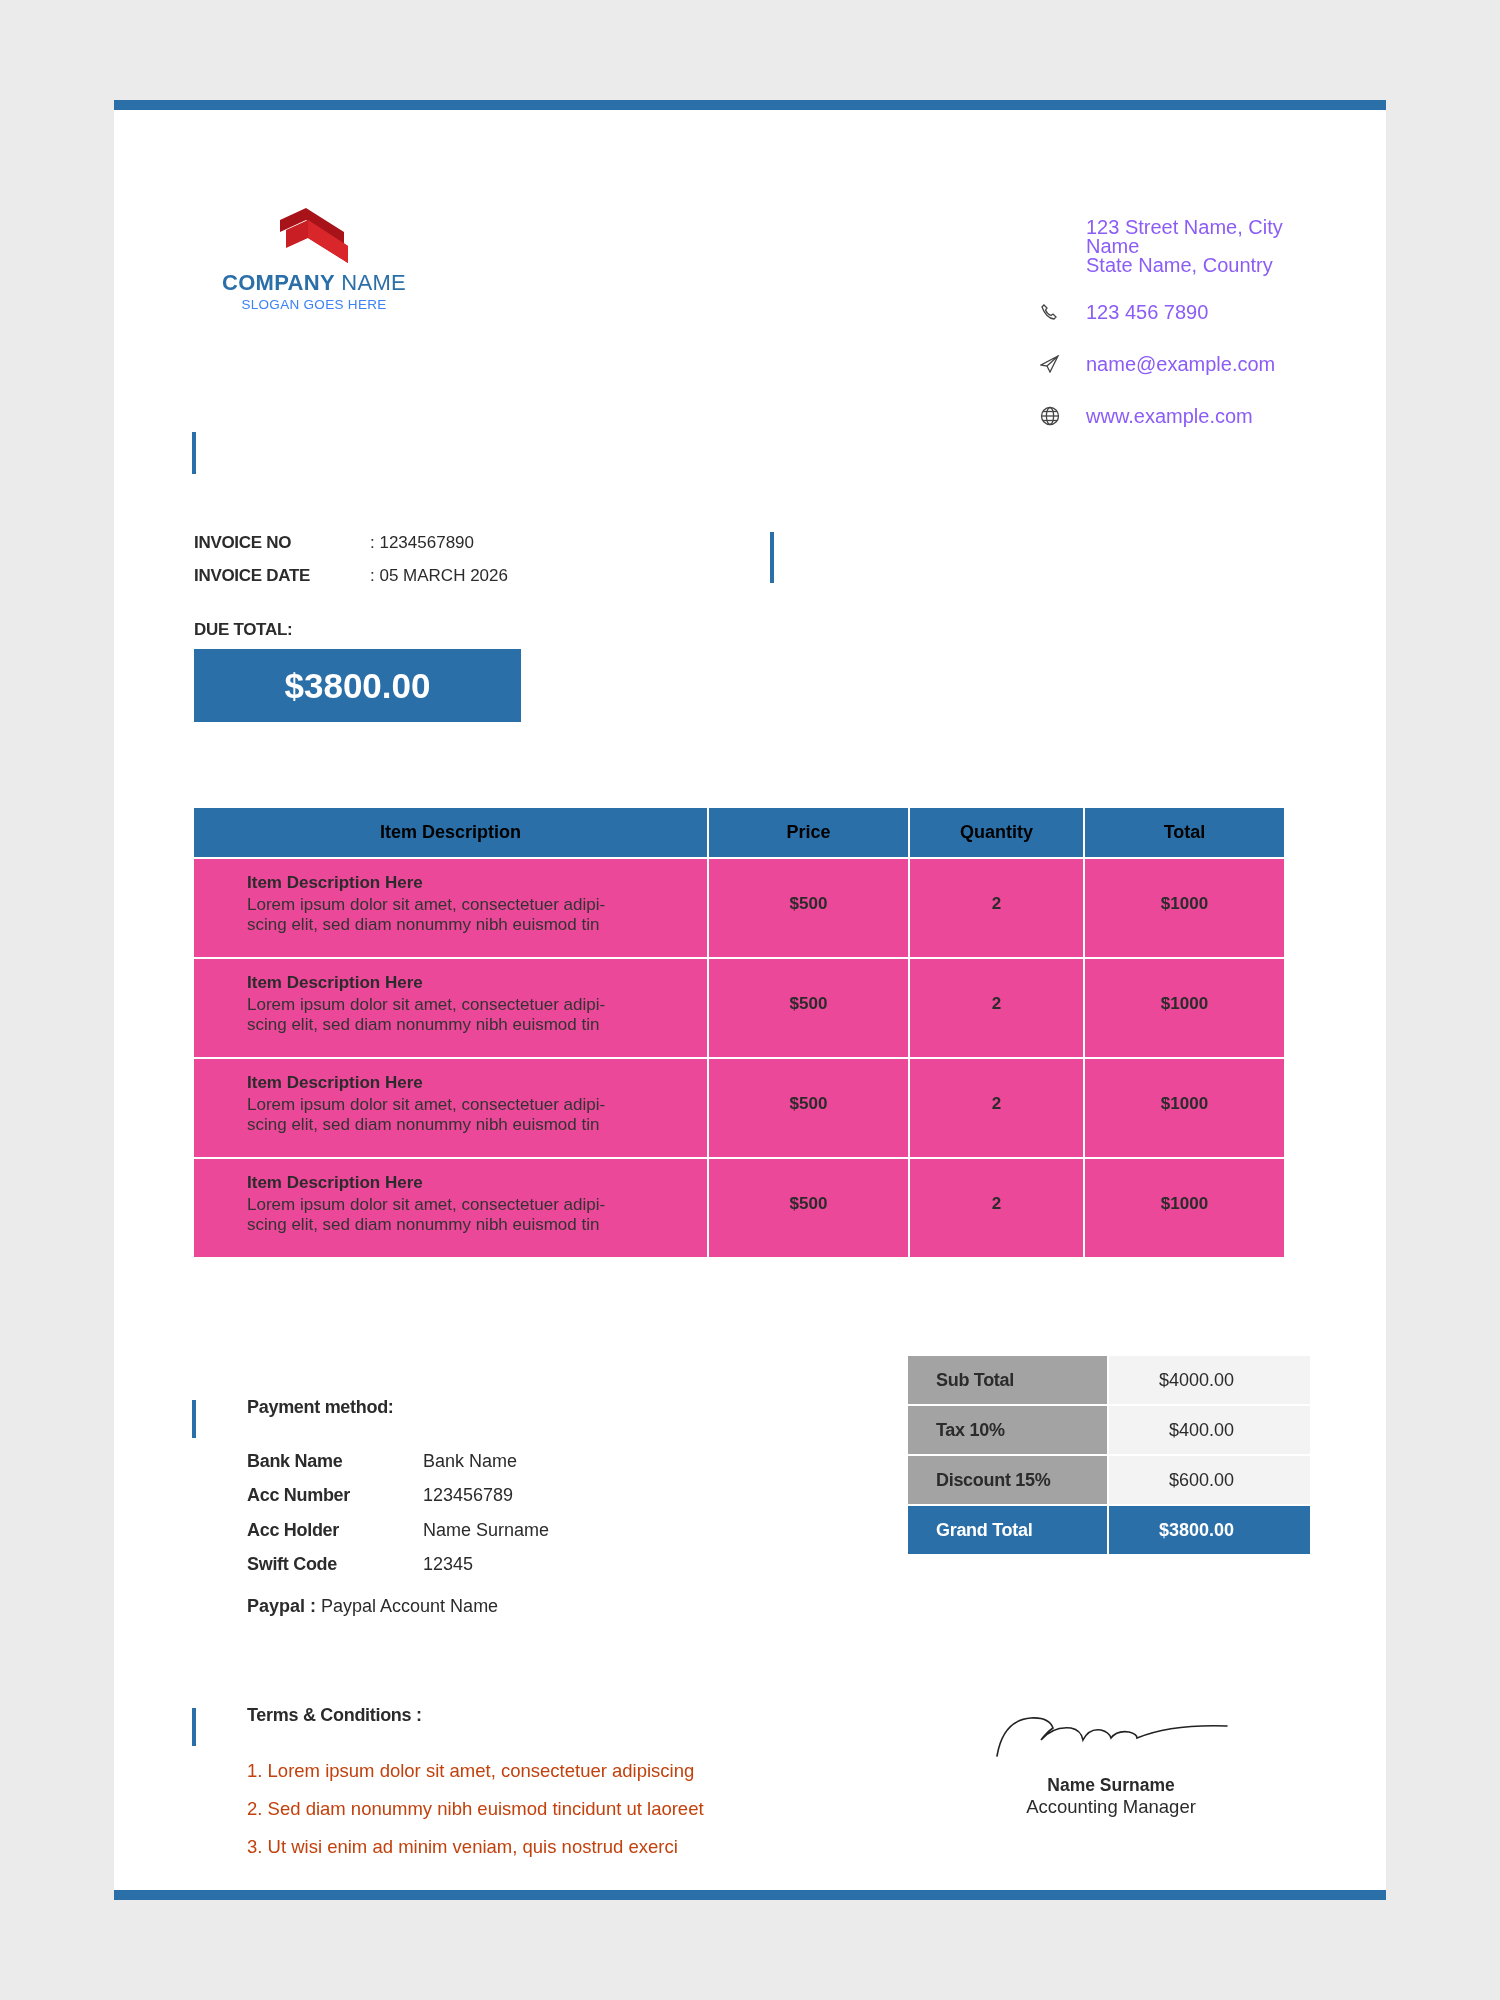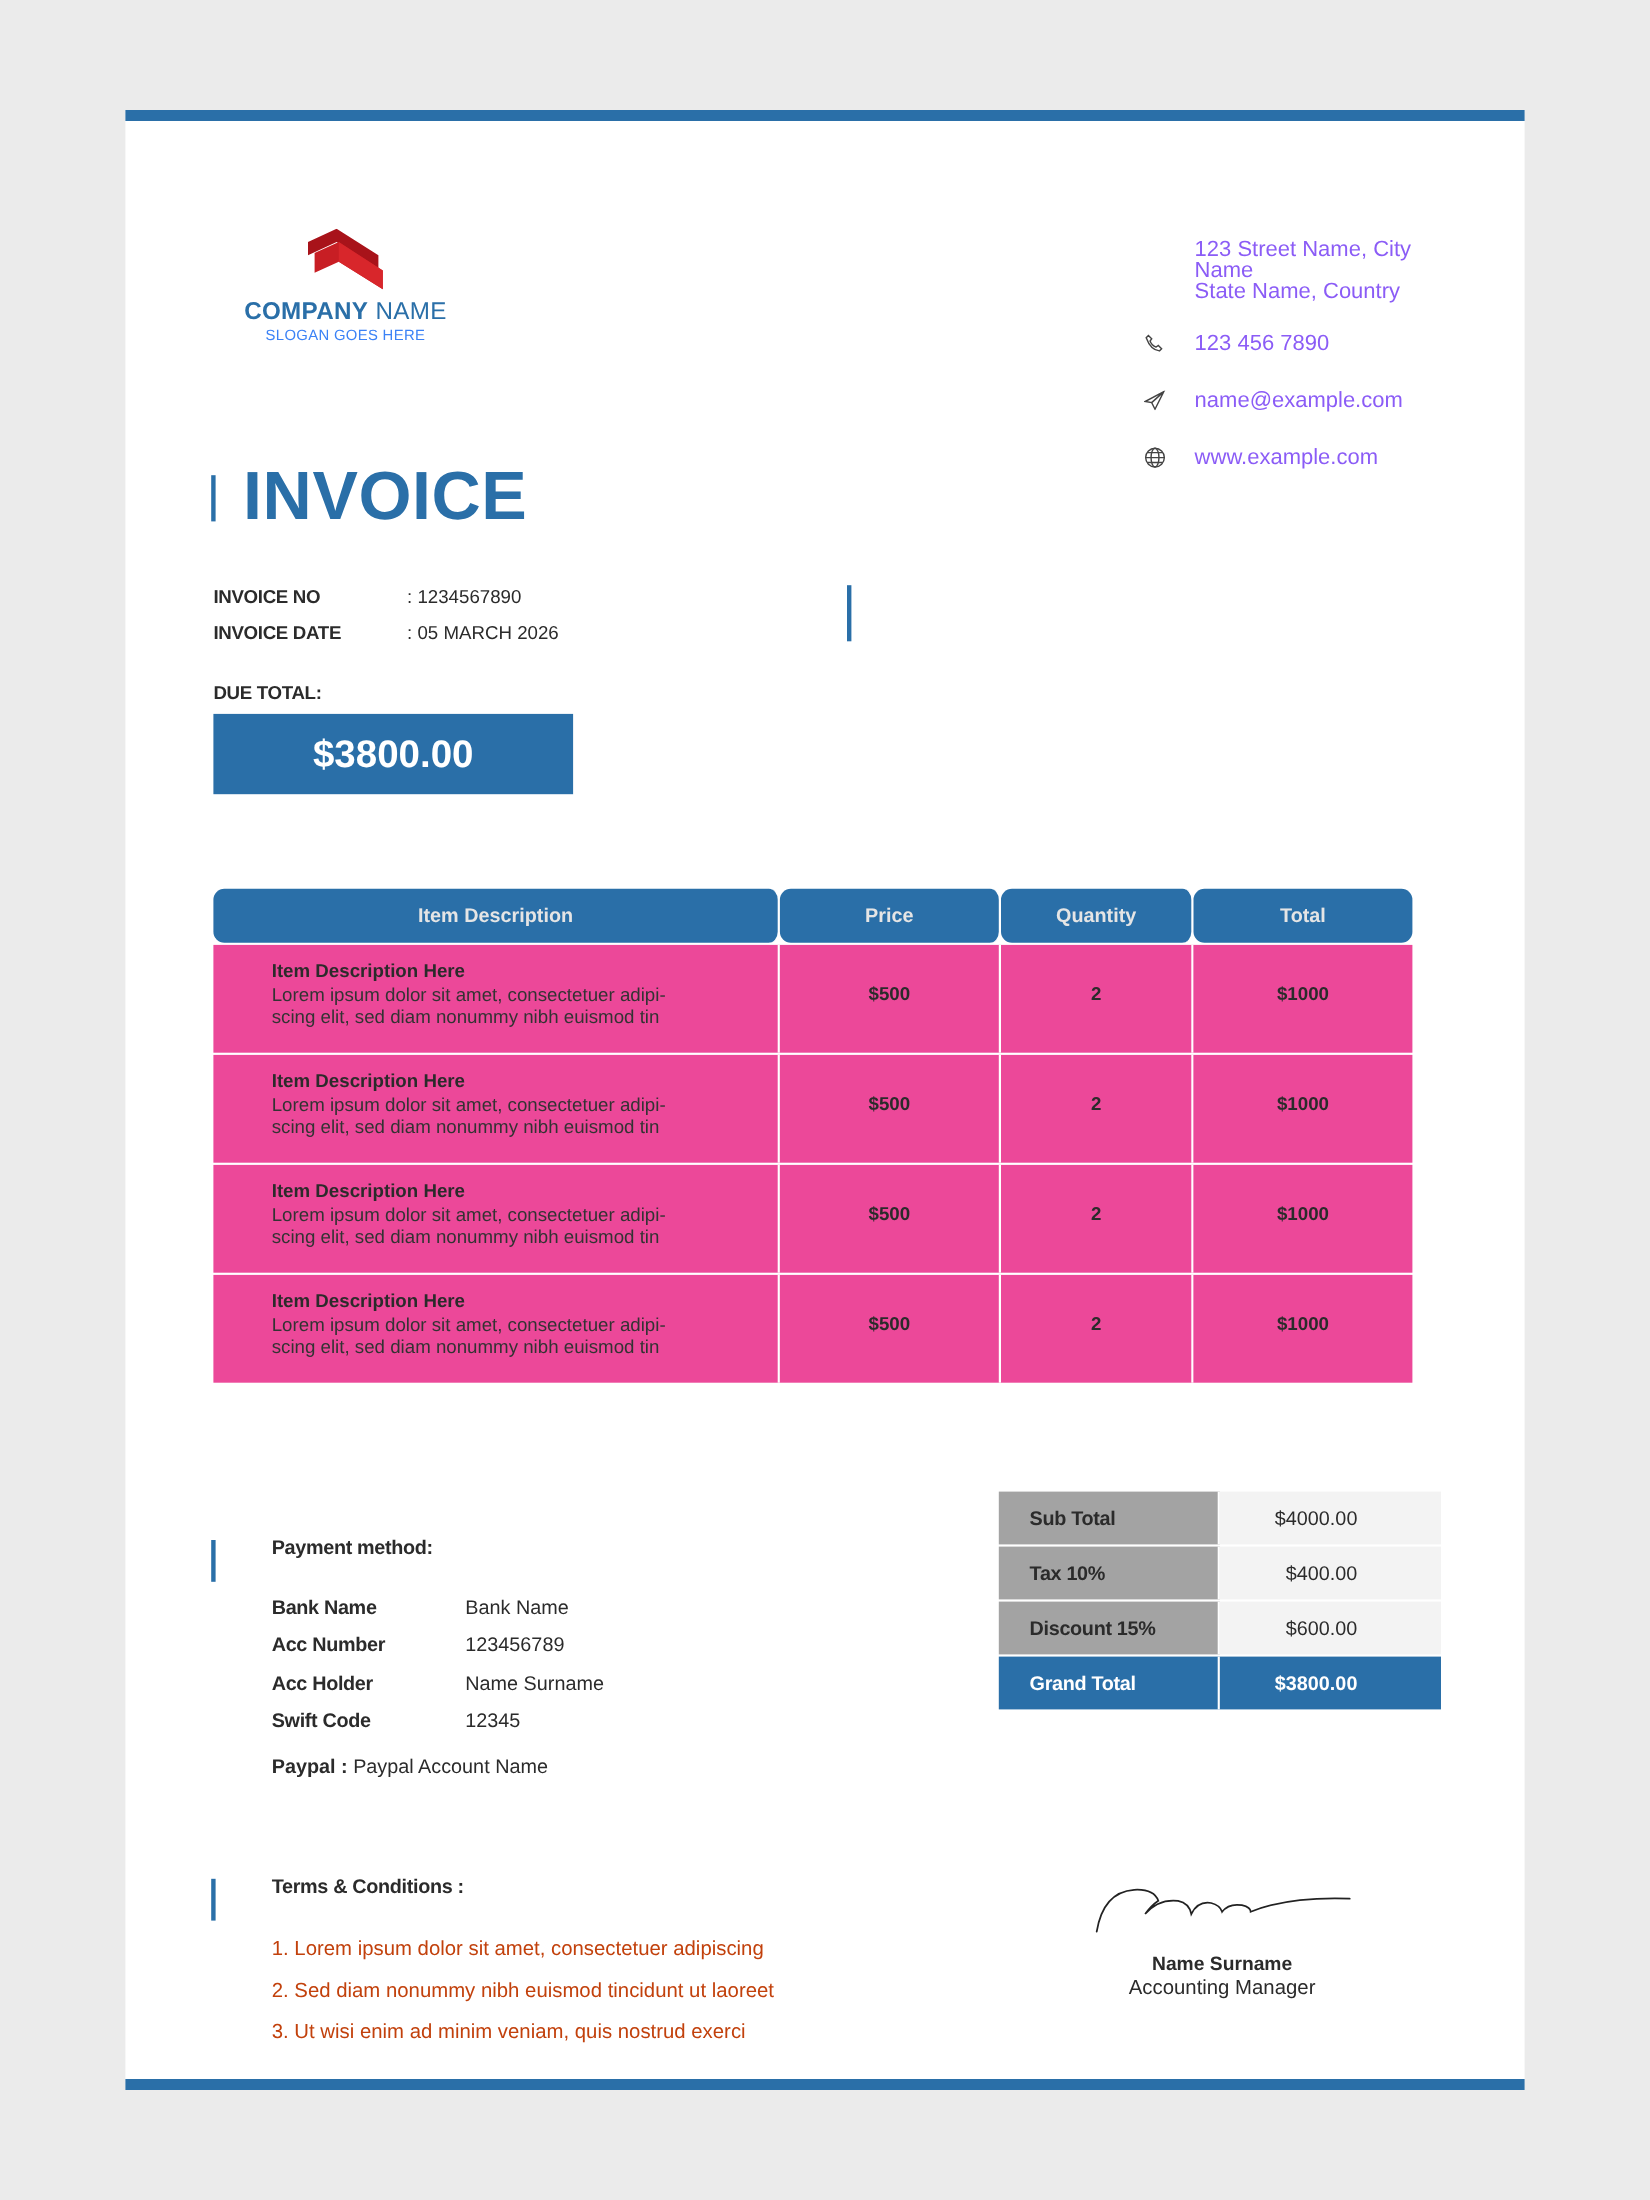--- a/index.html
+++ b/index.html
@@ -40,21 +40,21 @@
   
   .to-bar { position: absolute; left: 656px; top: 432px; width: 4px; height: 51px; background: #2a6fa8; }
   .to { position: absolute; left: 690px; top: 426px; font-size: 18px; }
   .to .h { font-weight: 700; font-size: 17px; height: 33px; line-height: 33px; letter-spacing: -0.3px; }
   .to .cn { font-weight: 700; margin-top: 6px; font-size: 18px; line-height: 24px; }
   .to .ad { line-height: 21px; margin-top: 4px; }
 
   
   .tbl { position: absolute; left: 80px; top: 708px; width: 1116px; }
   .thead { display: flex; height: 49px; }
-  .thead div { background: #2a6fa8; color: #e5e5e5; font-weight: 700; font-size: 18px; display: flex; align-items: center; justify-content: center; border-right: 2px solid #fff; border-radius: 10px; }
+  .thead div { background: #2a6fa8; color: #000000; font-weight: 700; font-size: 18px; display: flex; align-items: center; justify-content: center; border-right: 2px solid #fff; }
   .thead div:last-child { border-right: none; }
   .c1 { width: 515px; } .c2 { width: 201px; } .c3 { width: 175px; } .c4 { width: 199px; }
   .trow { display: flex; height: 100px; border-top: 2px solid #fff; }
   .trow > div { background: #ec4899; border-right: 2px solid #fff; display: flex; align-items: center; justify-content: center; font-weight: 700; font-size: 17px; }
   .trow > div:last-child { border-right: none; }
   .trow .desc { display: block; padding: 12px 0 0 53px; font-weight: 400; }
   .desc .dt { font-weight: 700; font-size: 17px; line-height: 24px; }
   .desc .dd { font-size: 17px; line-height: 20px; color: #333; }
   .trow .num { padding-bottom: 8px; }
 
@@ -133,21 +133,20 @@
             <line x1="1.5" y1="10" x2="18.5" y2="10"></line>
             <line x1="3" y1="5.5" x2="17" y2="5.5"></line>
             <line x1="3" y1="14.5" x2="17" y2="14.5"></line>
           </svg>
       </span>
       <span>www.example.com</span>
     </div>
   </div>
 
   <div class="title-bar"></div>
-  <div class="title">INVOICE</div>
 
   <div class="meta">
     <div class="mrow">
       <span class="k">INVOICE NO</span>
       <span class="v">: 1234567890</span>
     </div>
     <div class="mrow">
       <span class="k">INVOICE DATE</span>
       <span class="v">: 05 MARCH 2026</span>
     </div>

